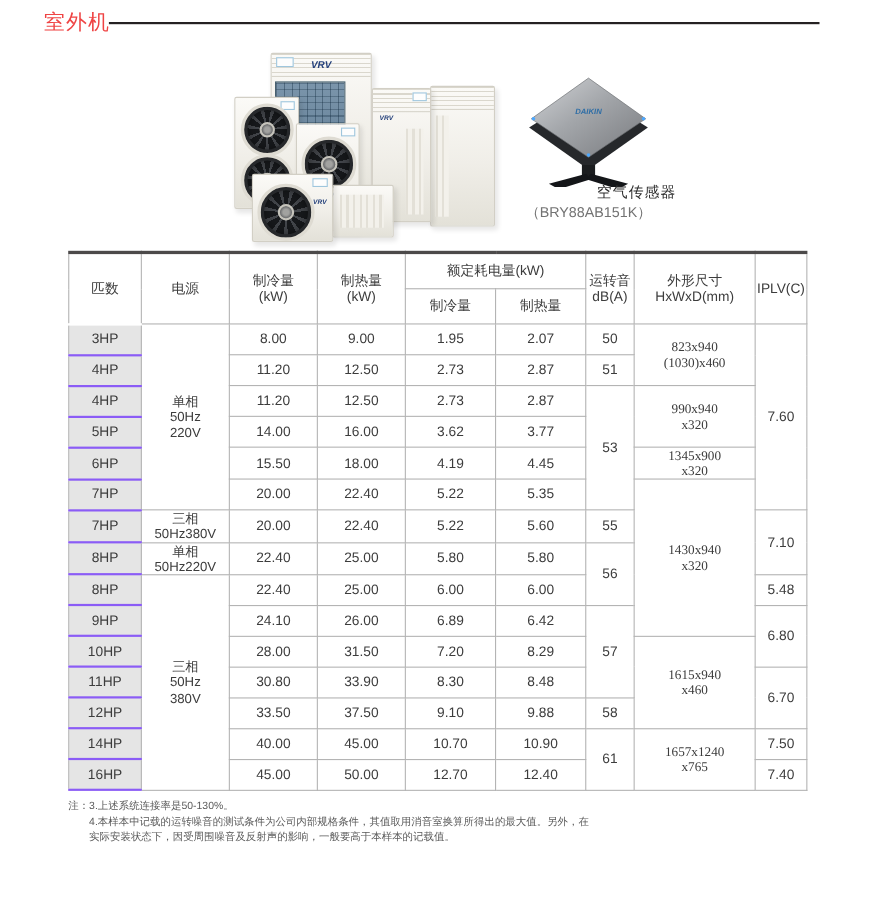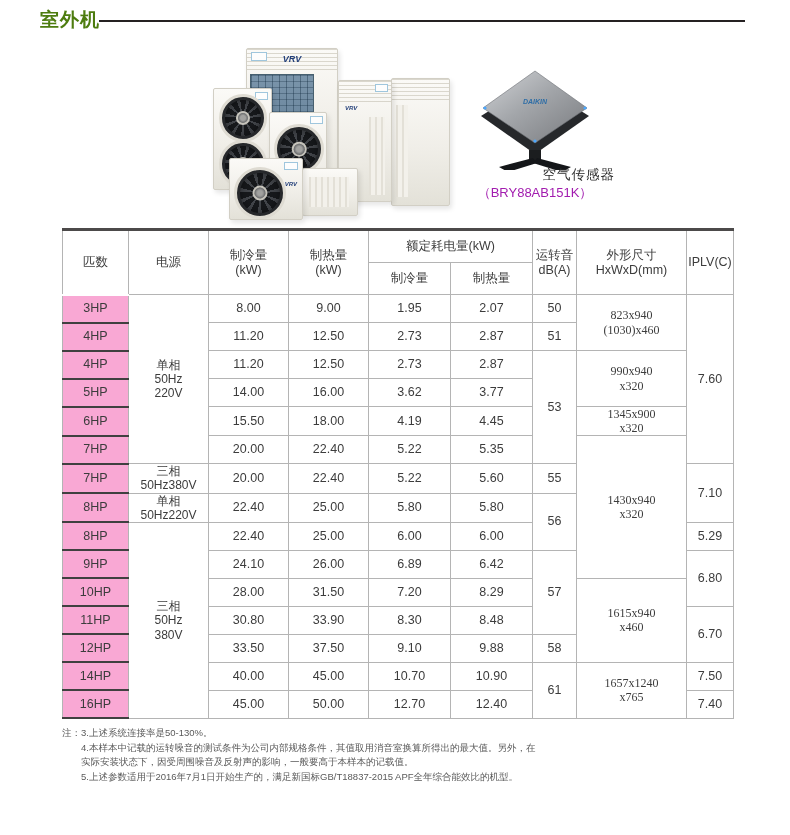--- a/index.html
+++ b/index.html
@@ -1,21 +1,21 @@
 <!DOCTYPE html>
 <html><head>
 <meta charset="utf-8">
 <style>
   html,body{margin:0;padding:0;background:#fff;}
   .page{position:relative;width:790px;height:835px;background:#ffffff;overflow:hidden;
         font-family:"Liberation Sans","DejaVu Sans",sans-serif;color:#3c3c3c;}
 
   
-  .page-title{position:absolute;left:40px;top:7px;font-size:19px;font-weight:bold;
-              color:#4d7c0f;letter-spacing:1px;}
+  .page-title{position:absolute;left:40px;top:7px;font-size:19px;font-weight:normal;
+              color:#ef4444;letter-spacing:1px;}
   .title-line{position:absolute;left:99px;top:20px;width:646px;height:2px;background:#252122;}
 
   
   .hero{position:absolute;left:0;top:0;width:658px;height:235px;}
   .unit{position:absolute;background:linear-gradient(180deg,#fbfaf7 0%,#f0eee8 55%,#e3e1d8 100%);
         border:1px solid #d2cfc5;border-radius:2px;box-shadow:2px 3px 5px rgba(0,0,0,.10);}
   .slats{position:absolute;left:0;right:0;top:0;height:20px;border-bottom:1px solid #d8d5cb;
          background:repeating-linear-gradient(180deg,#dad7cd 0 1px,transparent 1px 4px);}
   .vlou{position:absolute;background:repeating-linear-gradient(90deg,#e3e0d7 0 2px,#f3f1eb 2px 6px);}
   .coil{position:absolute;border:1px solid #47606f;
@@ -29,32 +29,32 @@
        transform:translate(-50%,-50%);border-radius:50%;border:2px solid #c6c4bc;
        background:radial-gradient(circle,#a2a2a0 0 35%,#55575a 80%);}
   .vrv{position:absolute;font-style:italic;font-weight:bold;color:#24407a;}
   .badge{position:absolute;background:#fdfdfd;border:1px solid #9fc6dd;color:#0096d6;
          font-size:4px;line-height:1;font-weight:bold;text-align:center;overflow:hidden;}
 
   .sensor-wrap{position:absolute;left:473px;top:66px;width:124px;height:104px;}
   .sensor-caption1{position:absolute;left:455px;top:166px;width:160px;text-align:right;
                    font-size:13.5px;color:#2c2c2c;letter-spacing:1px;}
   .sensor-caption2{position:absolute;left:455px;top:184px;width:160px;text-align:center;
-                   font-size:13px;color:#a21caf;}
+                   font-size:13px;color:#737373;}
 
   
   .spec-wrap{position:absolute;left:62px;top:228px;}
   table.spec{border-collapse:collapse;table-layout:fixed;width:671px;
              border-top:3px solid #4c4a4a;}
   table.spec th,table.spec td{border:1px solid #b4b4b4;text-align:center;vertical-align:middle;
              padding:0;font-size:12.5px;color:#3c3c3c;white-space:pre-line;line-height:1.18;
              font-weight:normal;}
   table.spec thead th{height:31px;background:#fff;}
   table.spec tbody tr{height:28px;}
-  table.spec td.hp{background:#f9a8d4;border-top:2px solid #fff;border-bottom:2px solid #404040;}
+  table.spec td.hp{background:#e5e5e5;border-top:2px solid #fff;border-bottom:2px solid #8b5cf6;}
   table.spec td.power{font-size:12px;}
   table.spec td.dim{font-size:12px;font-family:Liberation Serif, serif;}
 
   
   .notes{position:absolute;left:62px;top:726px;width:620px;display:flex;
          font-size:9.5px;color:#5a5a5a;line-height:1.55;}
   .notes .prefix{flex:0 0 auto;white-space:nowrap;}
   .notes .items{flex:1 1 auto;}
   .notes .items div{white-space:pre-line;}
 </style>
@@ -247,21 +247,21 @@
           </tr>
           <tr>
             <td class="hp">8HP</td>
             <td rowspan="7" class="power">三相
 50Hz
 380V</td>
             <td class="num">22.40</td>
             <td class="num">25.00</td>
             <td class="num">6.00</td>
             <td class="num">6.00</td>
-            <td class="iplv">5.29</td>
+            <td class="iplv">5.48</td>
           </tr>
           <tr>
             <td class="hp">9HP</td>
             <td class="num">24.10</td>
             <td class="num">26.00</td>
             <td class="num">6.89</td>
             <td class="num">6.42</td>
             <td rowspan="3" class="db">57</td>
             <td rowspan="2" class="iplv">6.80</td>
           </tr>
@@ -312,17 +312,16 @@
         </tbody>
     </table>
   </div>
 
   <div class="notes">
     <span class="prefix">注：</span>
     <div class="items" id="notes-items">
         <div>3.上述系统连接率是50-130%。</div>
         <div>4.本样本中记载的运转噪音的测试条件为公司内部规格条件，其值取用消音室换算所得出的最大值。另外，在
 实际安装状态下，因受周围噪音及反射声的影响，一般要高于本样本的记载值。</div>
-        <div>5.上述参数适用于2016年7月1日开始生产的，满足新国标GB/T18837-2015 APF全年综合能效比的机型。</div>
       </div>
   </div>
 
 </div>
 
 </body></html>

